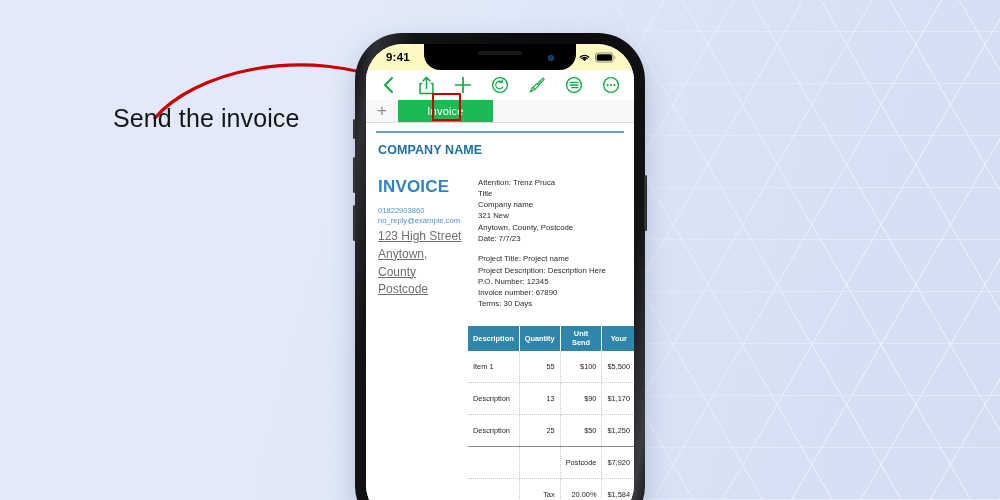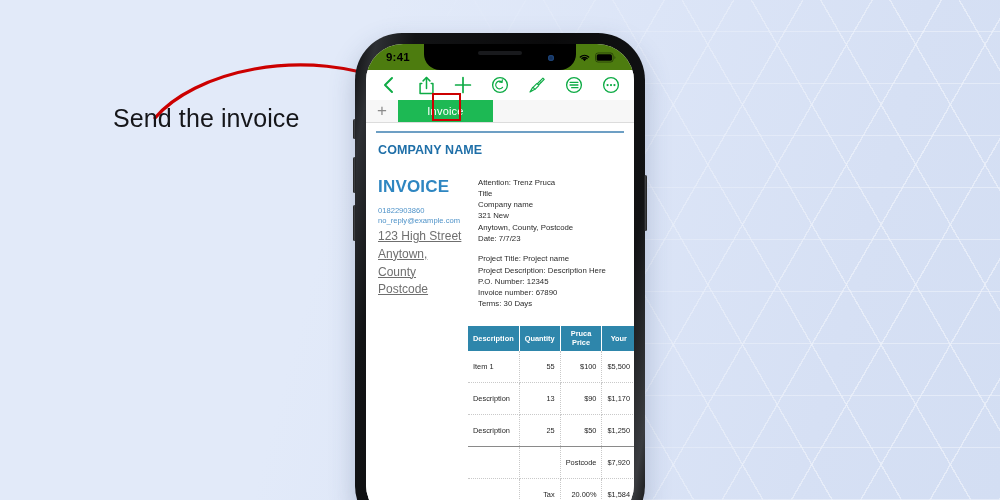--- a/index.html
+++ b/index.html
@@ -111,21 +111,21 @@
   }
 
   
   #status-bar {
     position: relative;
     height: 26px;
     display: flex;
     align-items: center;
     justify-content: space-between;
     padding: 0 16px;
-    background: #4d7c0f;
+    background: #fef9c3;
     z-index: 5;
   }
   #status-time {
     font-size: 11.5px; font-weight: bold; color: #000;
     margin-left: 4px; letter-spacing: .2px;
   }
   #status-icons { display: flex; align-items: center; gap: 4px; margin-right: 2px; }
 
   
   #toolbar {
@@ -419,21 +419,21 @@
             </div>
           </div>
         </div>
 
         <div id="table-wrap">
           <table id="invoice-table">
             <thead>
               <tr>
                 <th>Description</th>
                 <th class="num">Quantity</th>
-                <th class="num">Pruca Price</th>
+                <th class="num">Unit Send</th>
                 <th class="num">Your</th>
               </tr>
             </thead>
             <tbody>
               <tr>
                 <td>Item 1</td>
                 <td class="num">55</td>
                 <td class="num">$100</td>
                 <td class="num">$5,500</td>
               </tr>

